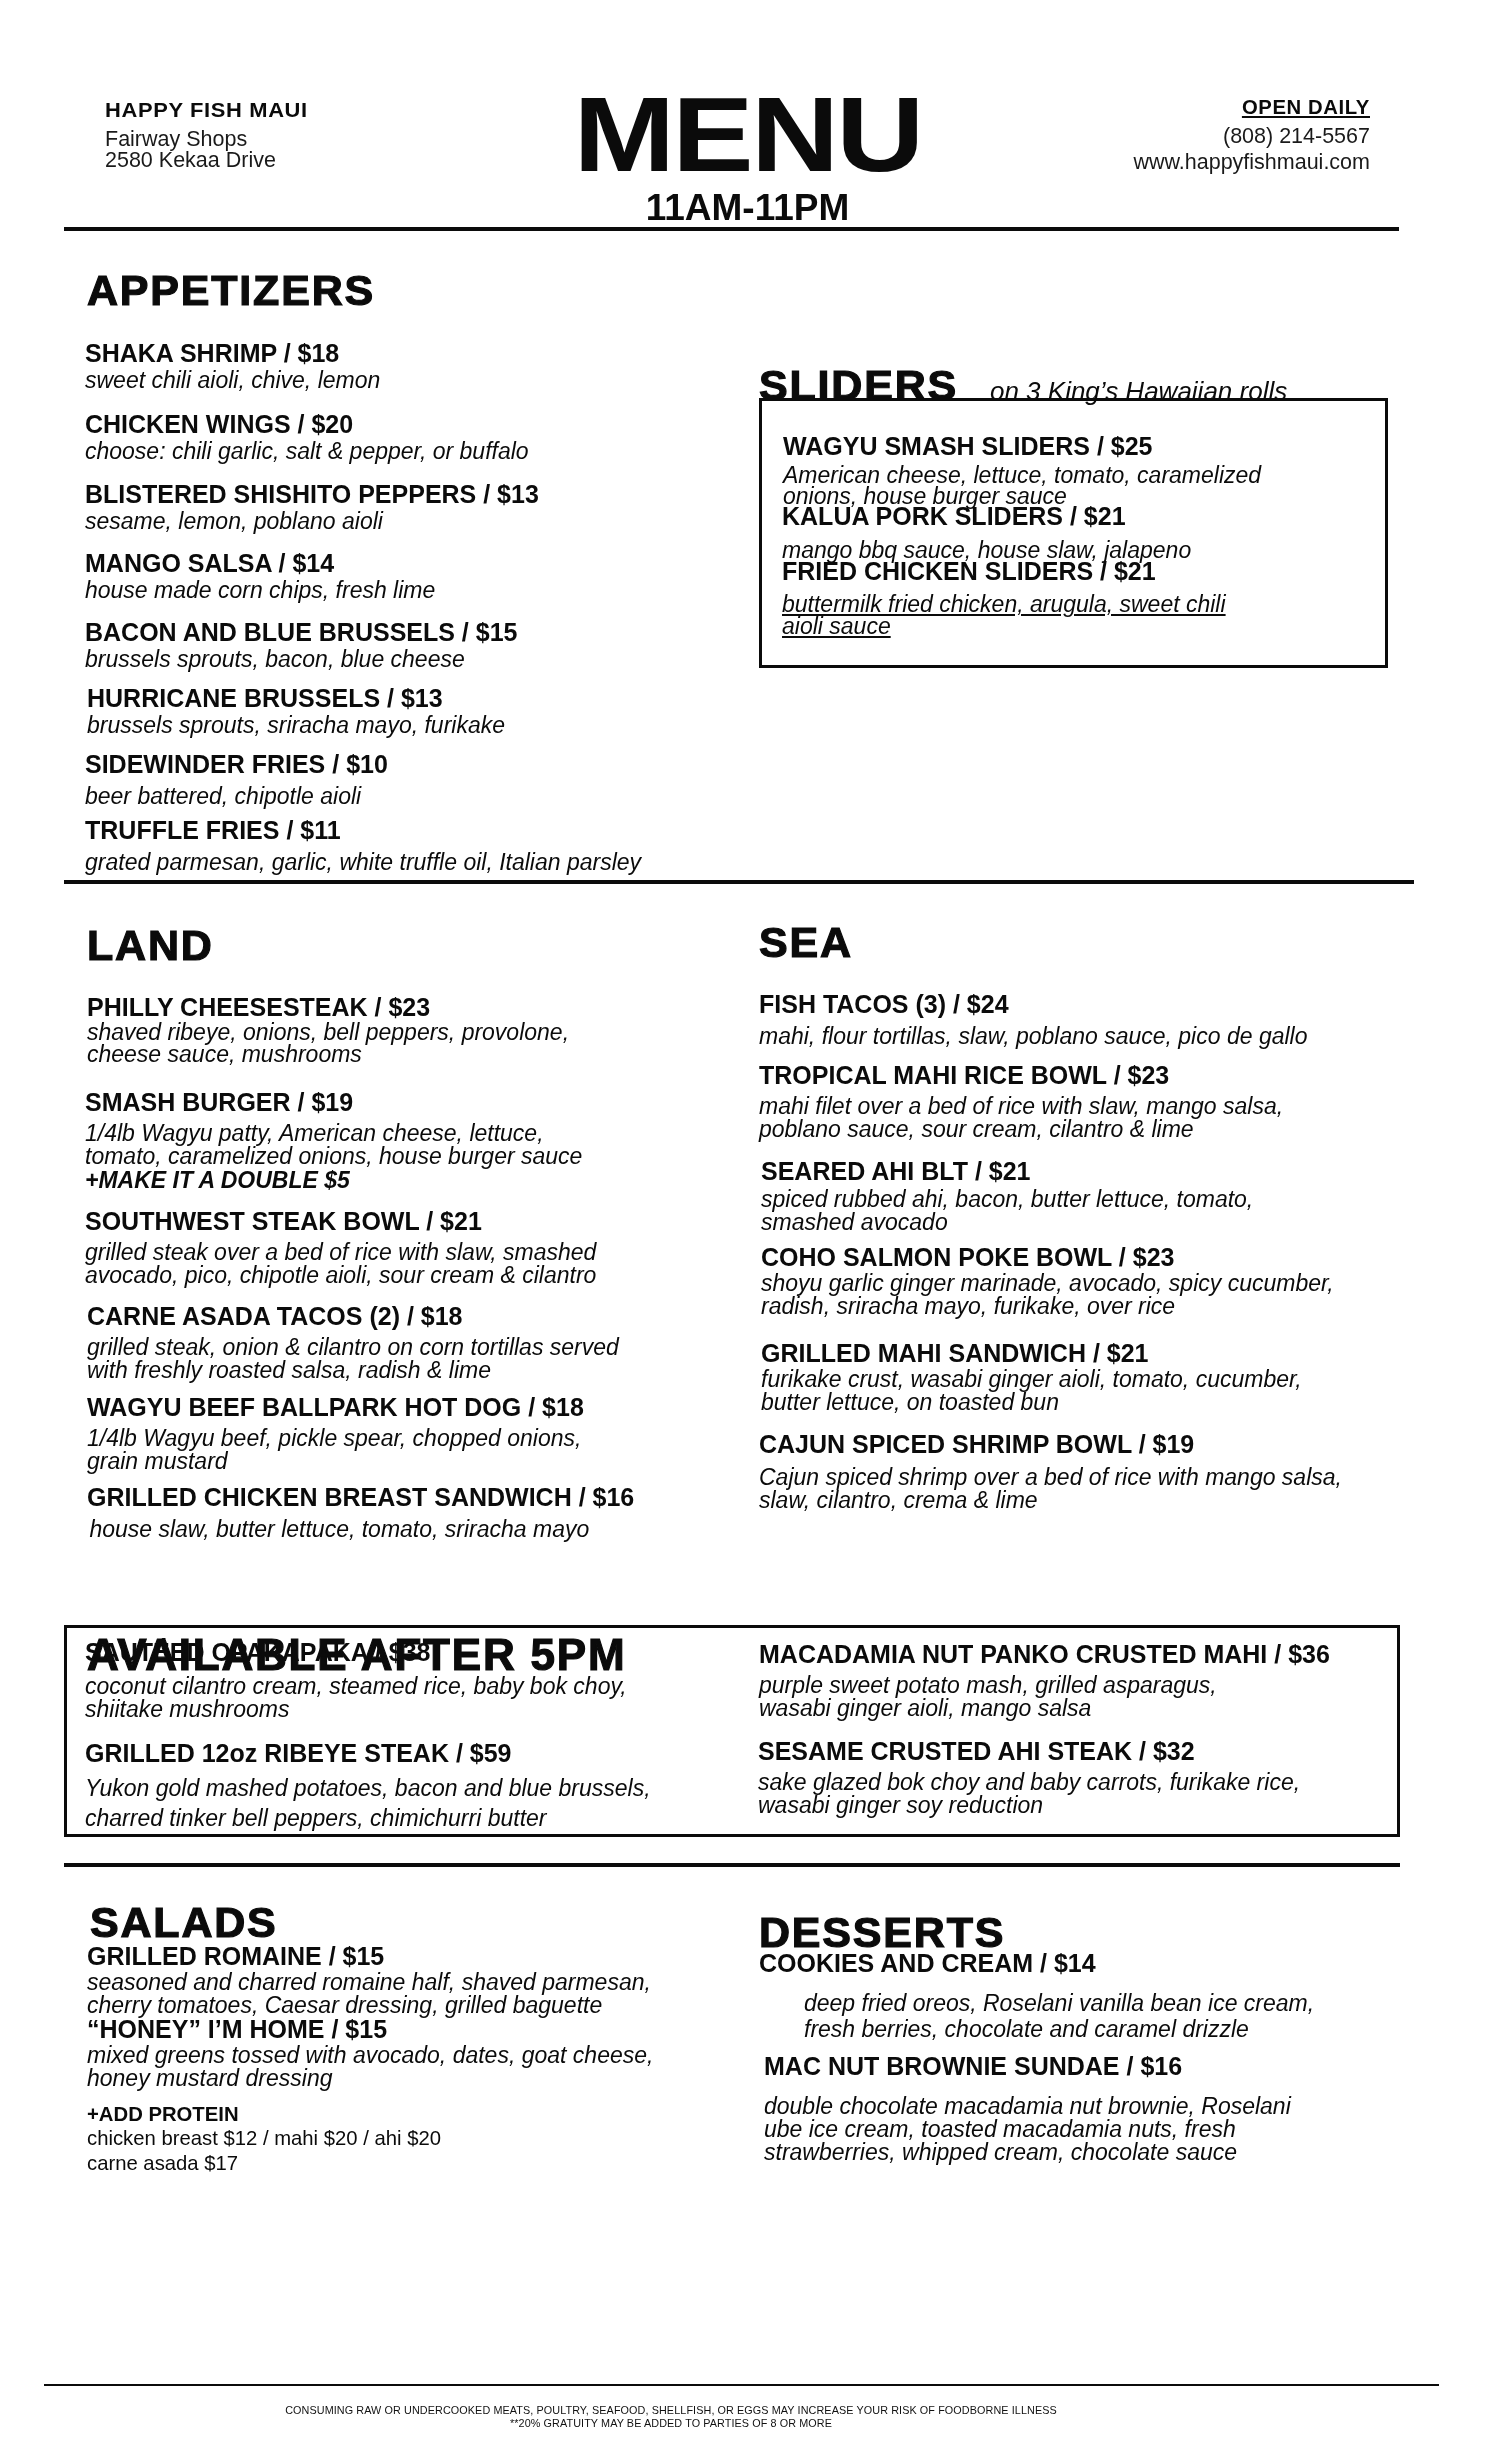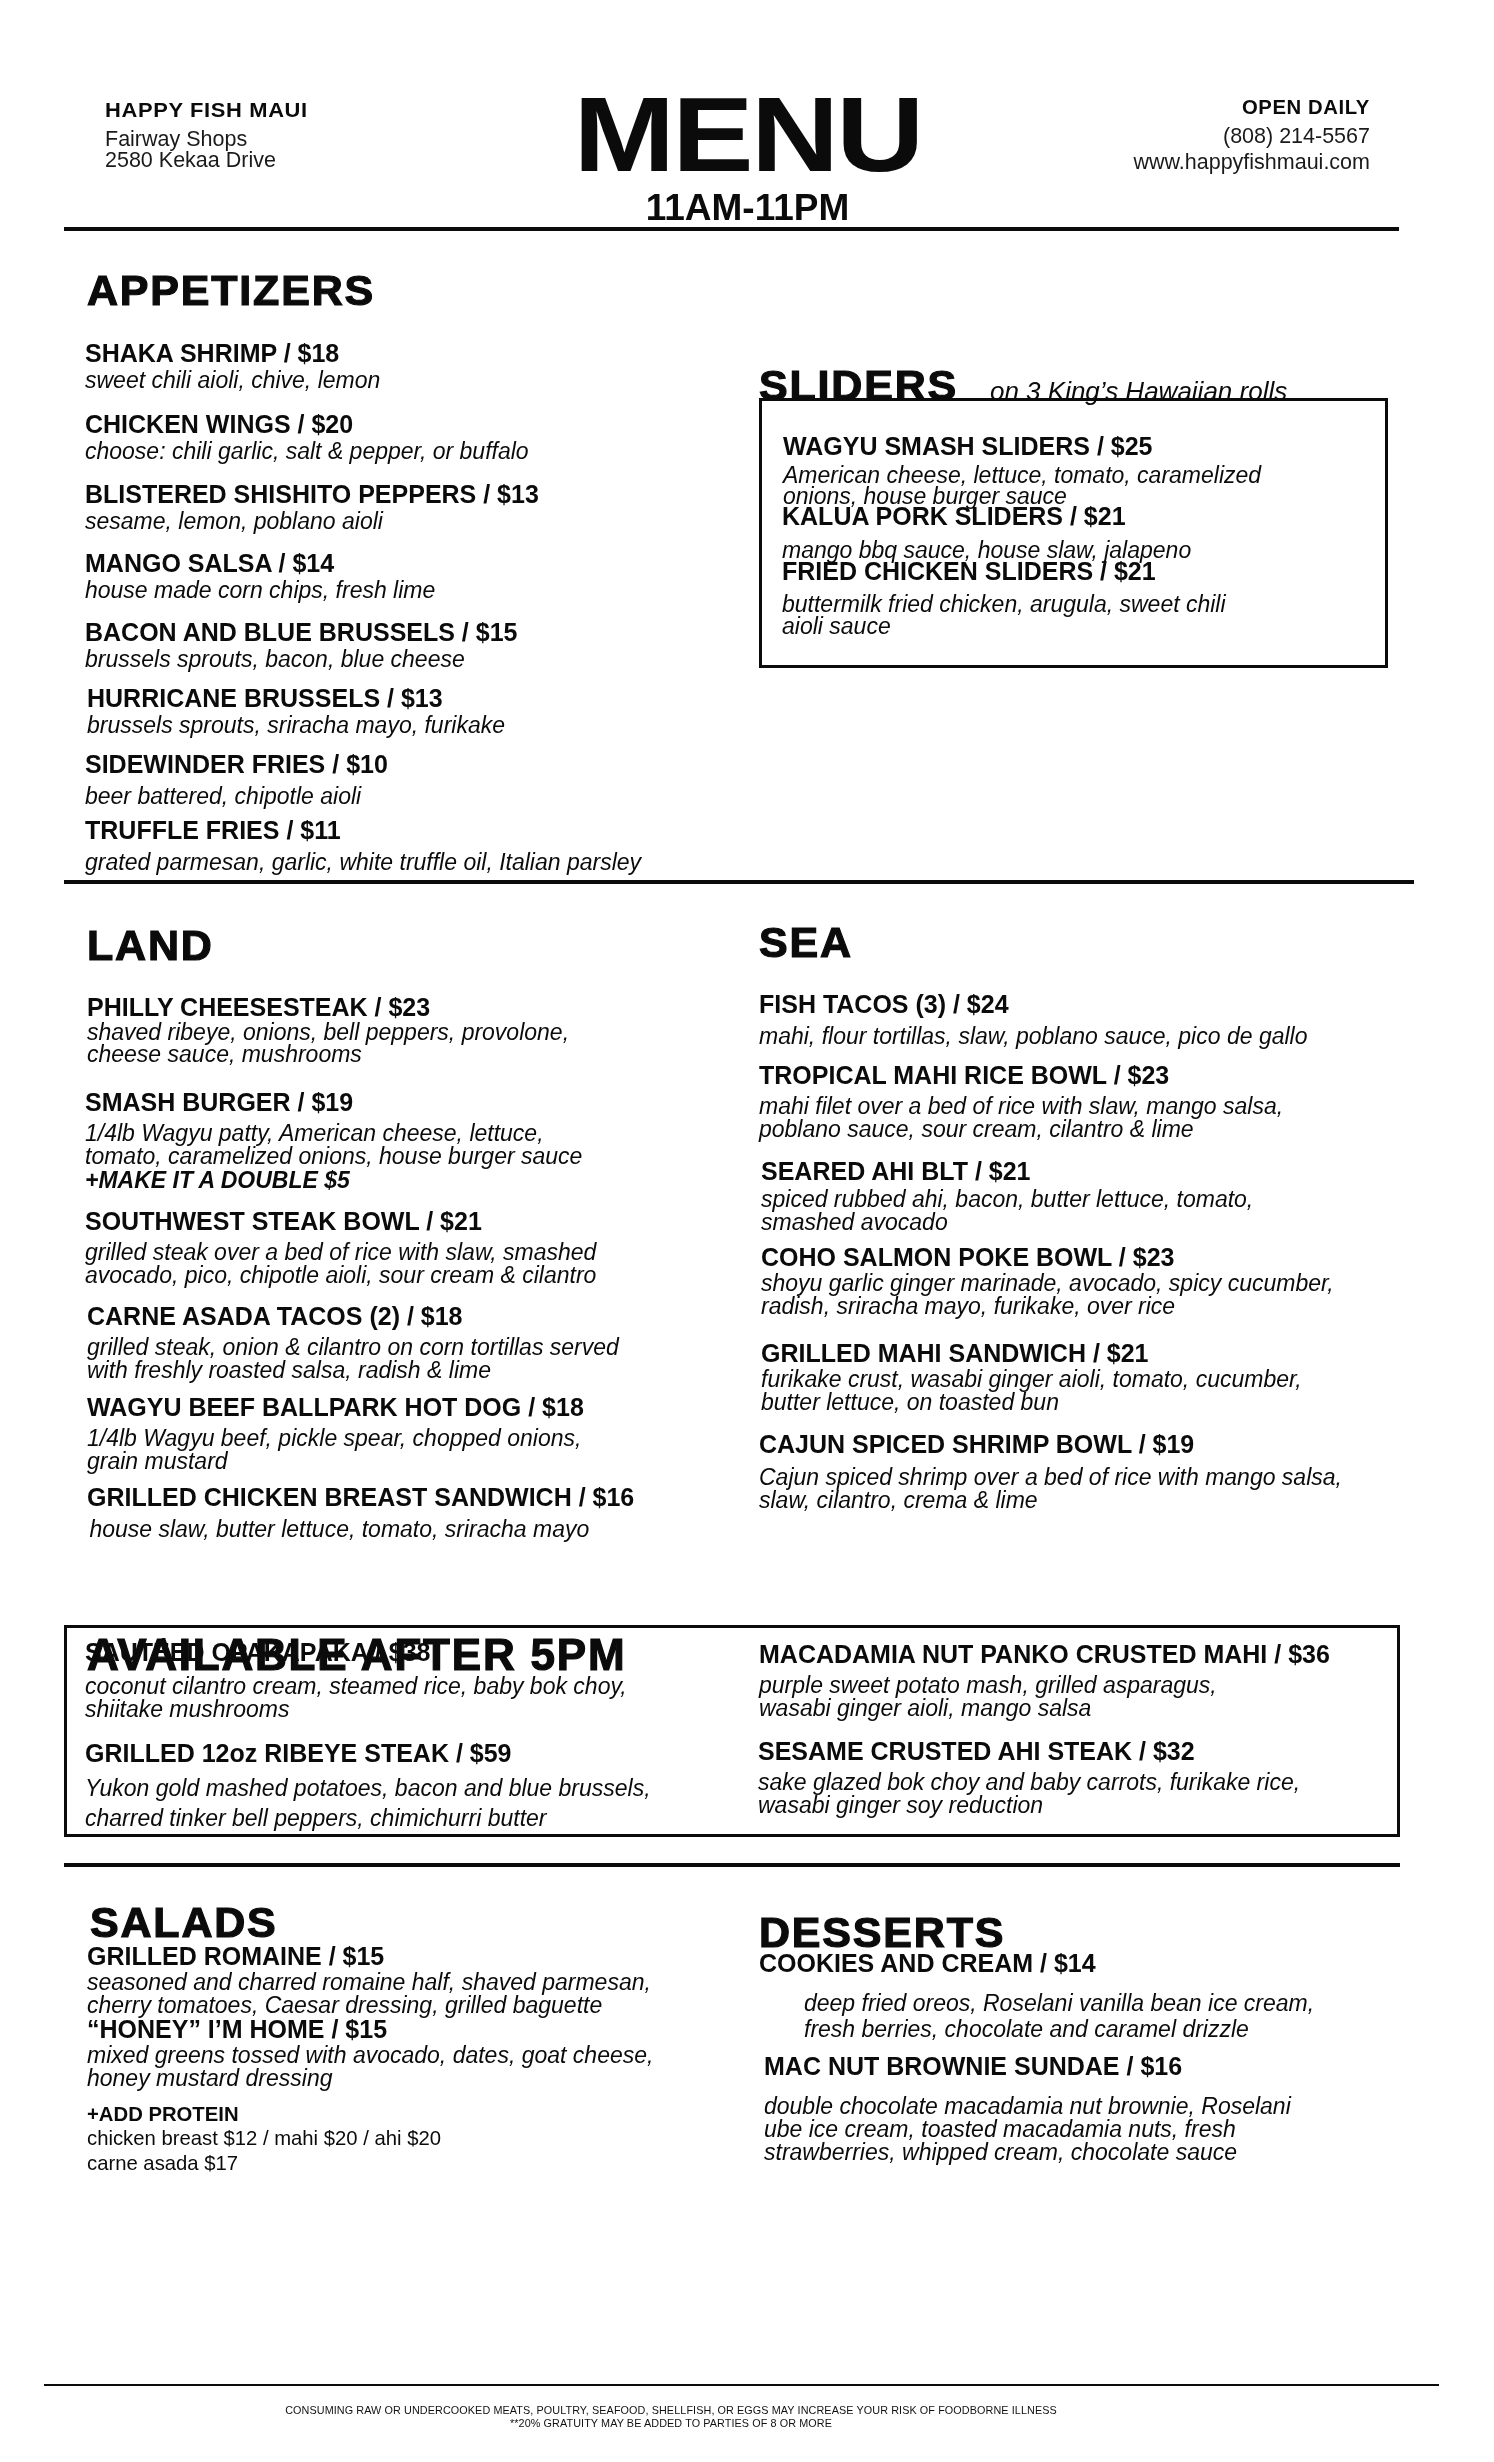--- a/index.html
+++ b/index.html
@@ -6,21 +6,21 @@
   html, body { width: 1495px; height: 2462px; background: #ffffff; }
   body { position: relative; font-family: "Liberation Sans", sans-serif; color: #0b0b0b; overflow: hidden; }
 
   .abs { position: absolute; }
 
   
   .brand { font-family: "Liberation Sans", sans-serif; font-weight: 900; font-size: 20.3px; letter-spacing: 0.6px; transform: scaleX(1.08); transform-origin: left; }
   .addr { font-size: 21.5px; line-height: 24px; color: #1a1a1a; }
   .menu-title { font-family: "Liberation Sans", sans-serif; font-weight: 900; font-size: 106px; line-height: 1; letter-spacing: -2.4px; transform: scaleX(1.15); transform-origin: center; text-align: center; }
   .hours { font-weight: 700; font-size: 37px; text-align: center; }
-  .open { font-weight: 900; font-size: 20.3px; letter-spacing: 0.6px; text-align: right; }
+  .open { font-weight: 900; font-size: 20.3px; letter-spacing: 0.6px; text-align: right; text-decoration: underline; }
   .contact { font-size: 21.5px; line-height: 27.5px; text-align: right; color: #1a1a1a; }
 
   .rule { position: absolute; background: #0b0b0b; }
 
   
   .sec-title { font-family: "Liberation Sans", sans-serif; font-weight: 900; font-size: 43px; letter-spacing: 1.8px; line-height: 1; -webkit-text-stroke: 1.2px #0b0b0b; }
   .sub-note { font-style: italic; font-size: 26px; font-family: "Liberation Sans", sans-serif; }
 
   .item { position: absolute; }
   .item-name { font-family: "Liberation Sans", sans-serif; font-weight: 700; font-size: 25px; line-height: 29px; white-space: nowrap; }
@@ -94,21 +94,21 @@
   <div class="item-name">WAGYU SMASH SLIDERS / $25</div>
   <div class="item-desc" style="line-height:21.5px;margin-top:3.6px;">American cheese, lettuce, tomato, caramelized
 onions, house burger sauce</div>
 </div>
 <div class="item" style="left:782px;top:502px;">
   <div class="item-name">KALUA PORK SLIDERS / $21</div>
   <div class="item-desc" style="margin-top:7.2px;">mango bbq sauce, house slaw, jalapeno</div>
 </div>
 <div class="item" style="left:782px;top:557px;">
   <div class="item-name">FRIED CHICKEN SLIDERS / $21</div>
-  <div class="item-desc" style="line-height:21.5px;margin-top:8.4px;">buttermilk fried chicken, arugula, sweet chili
+  <div class="item-desc" style="line-height:21.5px;margin-top:8.4px;text-decoration:underline;">buttermilk fried chicken, arugula, sweet chili
 aioli sauce</div>
 </div>
 
 <div class="rule" style="left:64px;top:880px;width:1350px;height:3.6px;"></div>
 
 <div class="abs sec-title" style="left:87px;top:924px;">LAND</div>
 
 <div class="item" style="left:87px;top:993px;">
   <div class="item-name">PHILLY CHEESESTEAK / $23</div>
   <div class="item-desc" style="line-height:21.5px;">shaved ribeye, onions, bell peppers, provolone,

